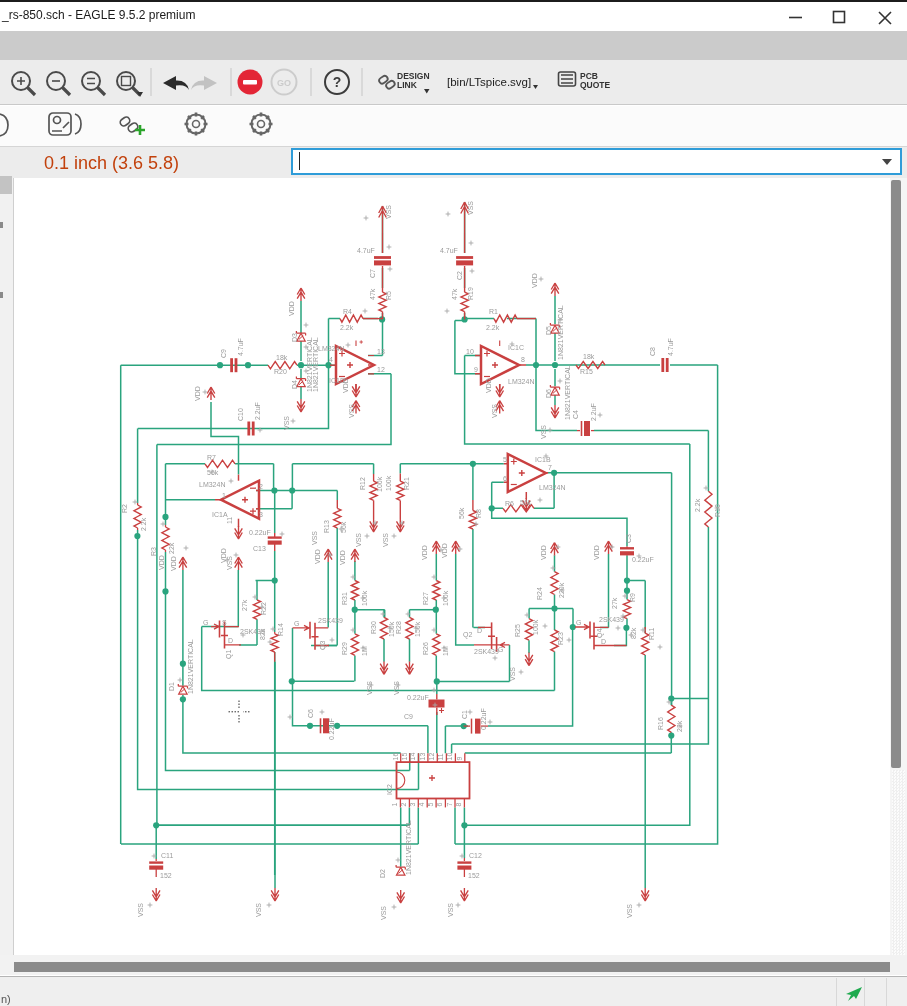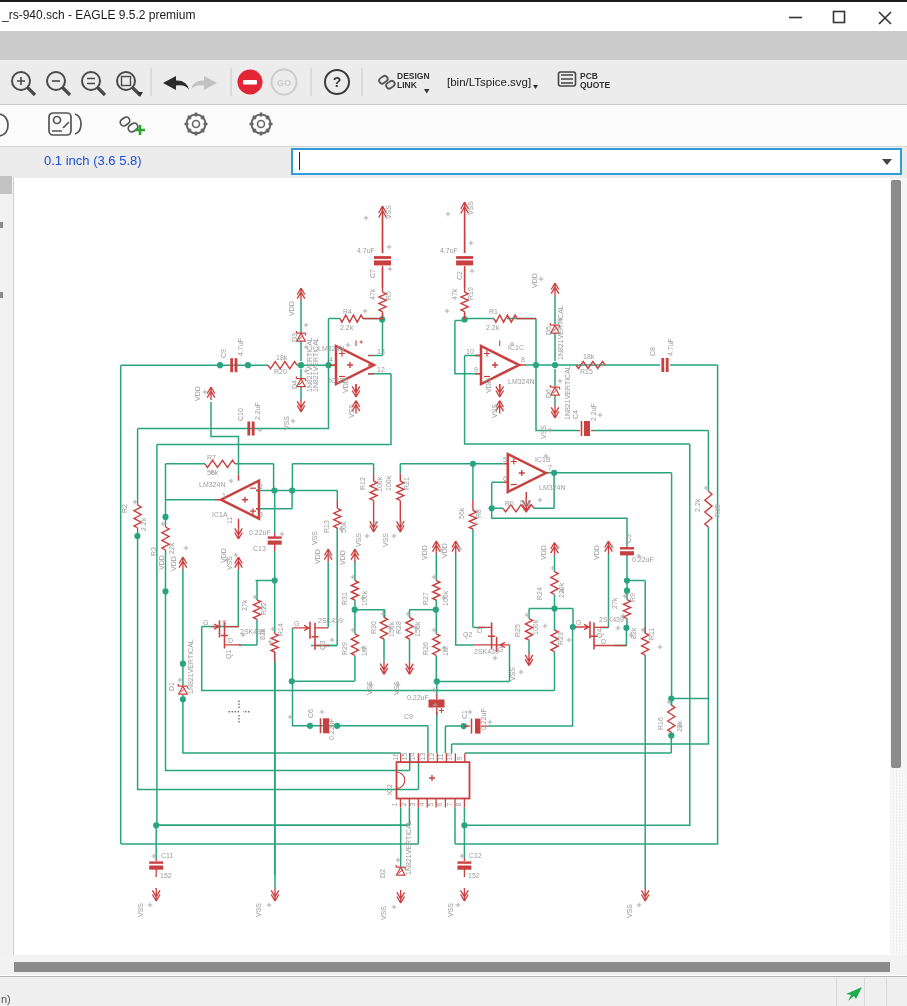--- a/index.html
+++ b/index.html
@@ -6,21 +6,21 @@
 .abs{position:absolute}
 text{font-family:"Liberation Sans",sans-serif}
 .t{font-size:7px;fill:#9b9b9b}
 .rt{font-size:7px;fill:#9b9b9b}
 .w{stroke:#2aa47e;stroke-width:1.5;fill:none}
 .r{stroke:#c94040;fill:none}
 </style></head><body>
 
 <div class="abs" style="left:0;top:0;width:907px;height:2px;background:#1c1c1c"></div>
 <div class="abs" style="left:0;top:3px;width:907px;height:28px;background:#fff"></div>
-<div class="abs" style="left:2px;top:8px;font-size:12px;color:#1a1a1a">_rs-940.sch - EAGLE 9.5.2 premium</div>
+<div class="abs" style="left:2px;top:8px;font-size:12px;color:#1a1a1a">_rs-850.sch - EAGLE 9.5.2 premium</div>
 <svg class="abs" style="left:770px;top:3px" width="137" height="28">
  <path d="M19 14.5H32" stroke="#333" stroke-width="1.6" fill="none"></path>
  <rect x="63.5" y="8.5" width="11" height="11" fill="none" stroke="#333" stroke-width="1.6"></rect>
  <path d="M109 9L121 21M121 9L109 21" stroke="#333" stroke-width="1.6" fill="none"></path>
 </svg>
 
 <div class="abs" style="left:0;top:31px;width:907px;height:29px;background:#cbcbcb"></div>
 
 <div class="abs" style="left:0;top:60px;width:907px;height:45px;background:#ececec;border-bottom:1px solid #c9c9c9"></div>
 <svg class="abs" style="left:0;top:60px" width="907" height="45">
@@ -86,21 +86,21 @@
         <circle cx="196" cy="18" r="3.5" fill="none" stroke="#666" stroke-width="1.6"></circle>
    <g stroke="#666" stroke-width="2.6">
           <path d="M196 6.5v4M196 25.5v4M184.5 18h4M203.5 18h4M188 10l2.8 2.8M201.2 23.2l2.8 2.8M204 10l-2.8 2.8M190.8 23.2L188 26"></path>
         </g>
       </g>
   <use href="#gear1" x="65"></use>
  </g>
 </svg>
 
 <div class="abs" style="left:0;top:146px;width:907px;height:32px;background:#ececec;border-top:1px solid #d5d5d5"></div>
-<div class="abs" style="left:44px;top:153px;font-size:13px;color:#1d4ed8">0.1 inch (3.6 5.8)</div>
+<div class="abs" style="left:44px;top:153px;font-size:18px;color:#c2410c">0.1 inch (3.6 5.8)</div>
 <div class="abs" style="left:291px;top:148px;width:611px;height:27px;background:#fff;border:2px solid #2f9cd8"></div>
 <div class="abs" style="left:299px;top:152px;width:1px;height:18px;background:#222"></div>
 <svg class="abs" style="left:880px;top:157px" width="14" height="10">
     <path d="M2 2l5 6 5-6z" fill="#444"></path>
   </svg>
 
 <div class="abs" style="left:0;top:178px;width:14px;height:777px;background:#f1f1f1;border-right:1px solid #cfcfcf"></div>
 <div class="abs" style="left:0;top:176px;width:12px;height:18px;background:#c3c3c3"></div>
 <div class="abs" style="left:0;top:222px;width:3px;height:6px;background:#8a8a8a"></div>
 <div class="abs" style="left:0;top:292px;width:3px;height:6px;background:#8a8a8a"></div>

